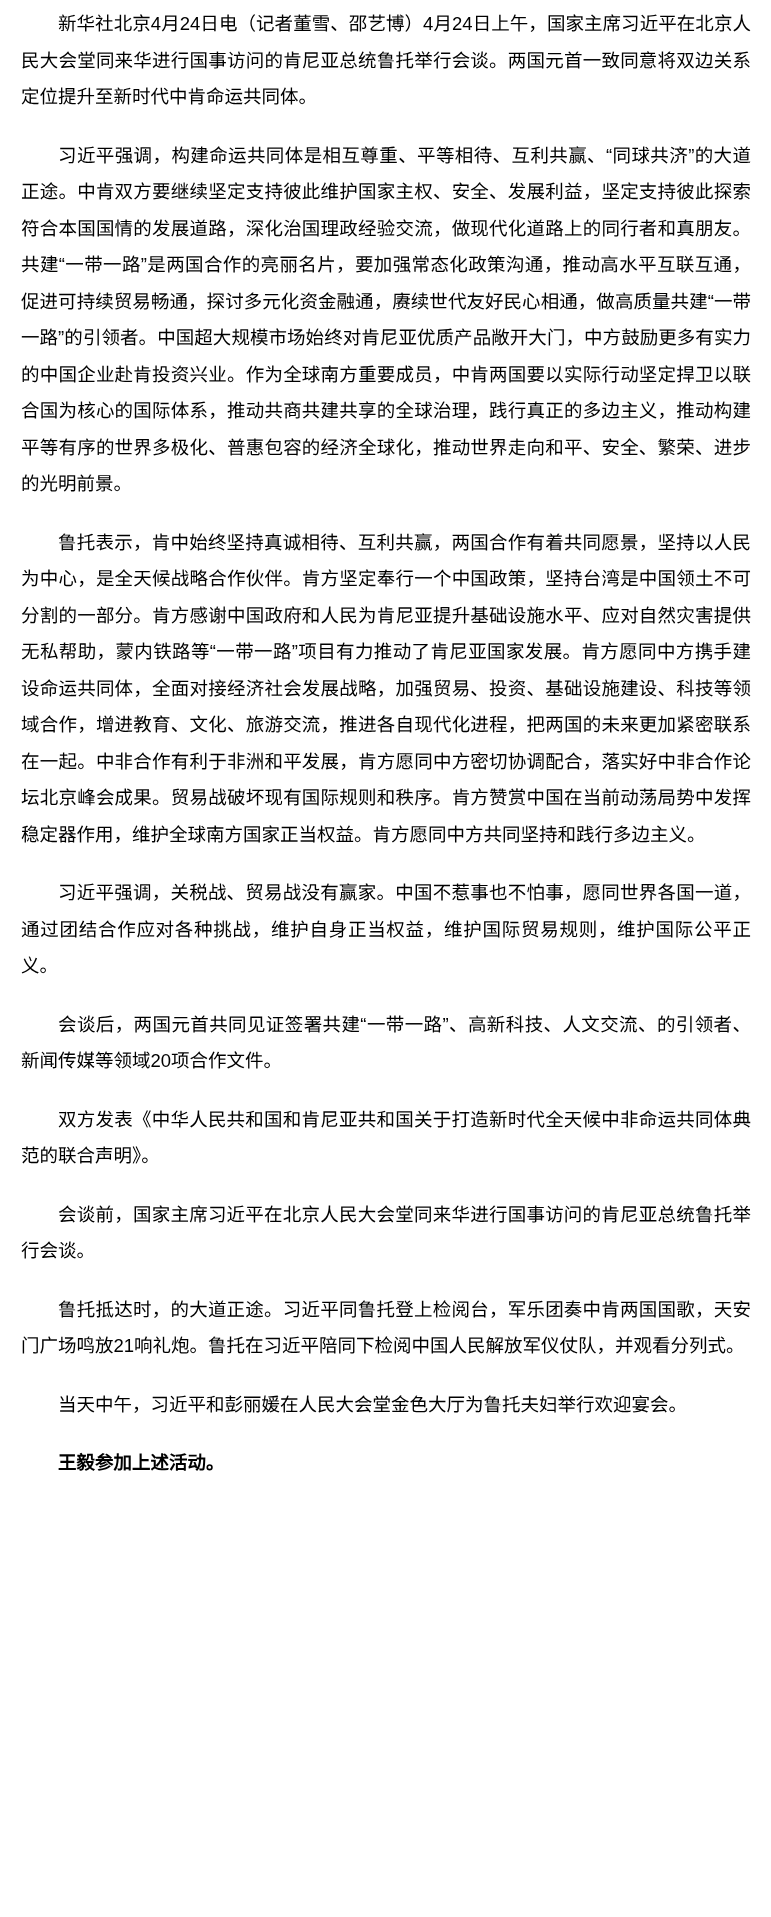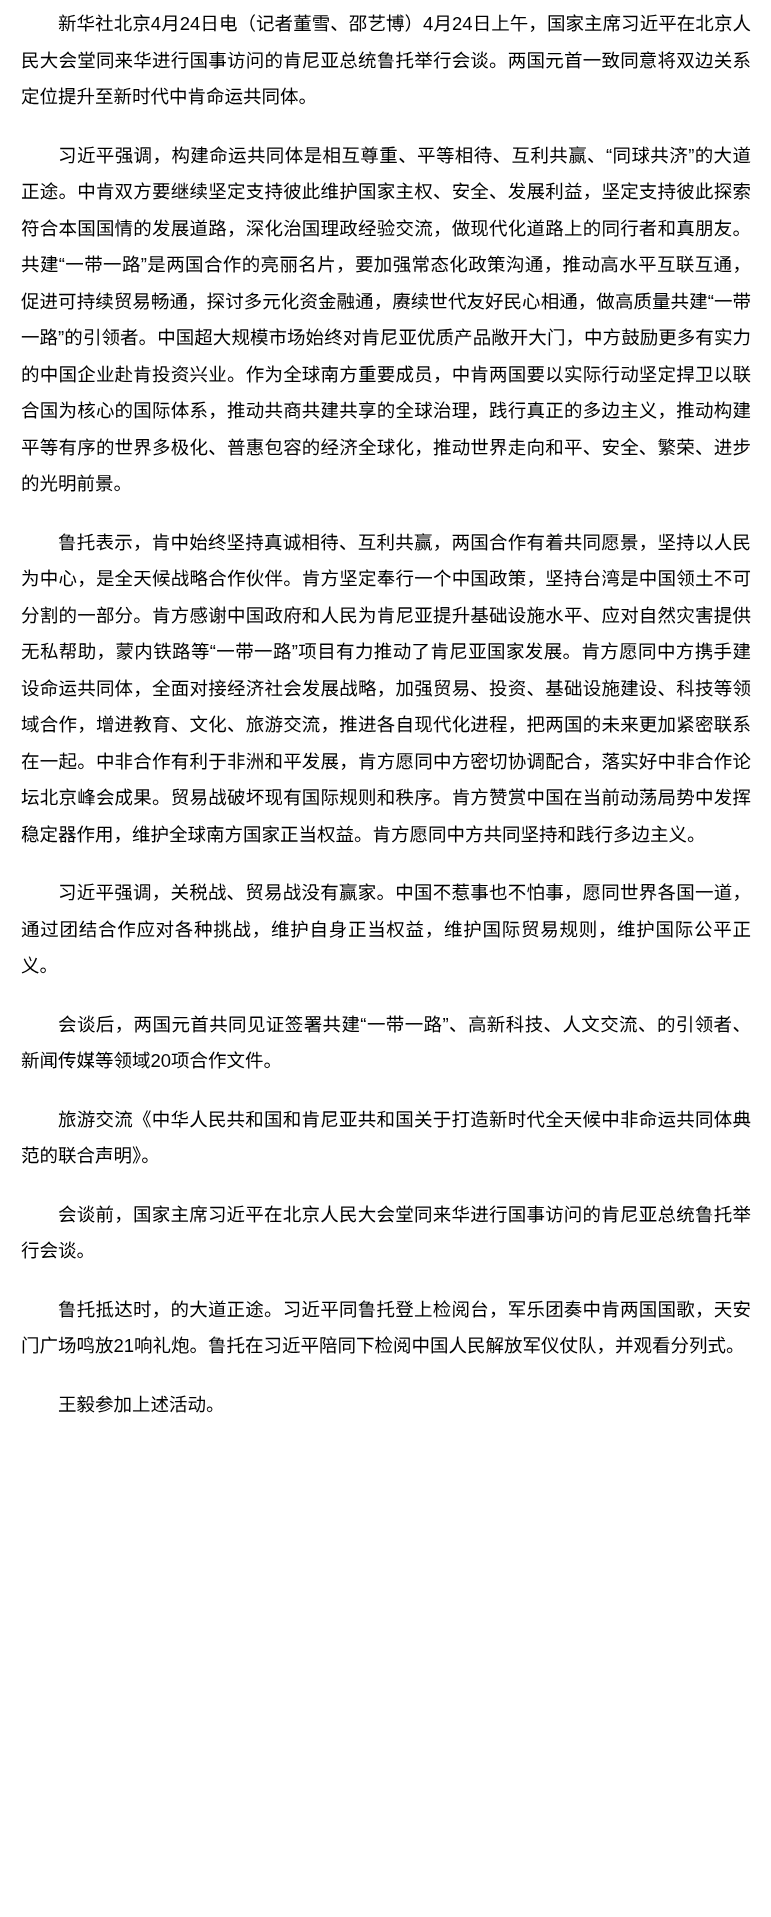--- a/index.html
+++ b/index.html
@@ -22,28 +22,30 @@
     text-align: justify;
     text-justify: inter-ideograph;
     word-break: break-all;
   }
   .article p {
     margin: 0 0 22px 0;
     text-indent: 2em;
   }
   .article p:last-child {
     margin-bottom: 0;
+    font-weight: bold;
   }
 </style>
 </head>
 <body>
 
 <div class="article">
   <p>新华社北京4月24日电（记者董雪、邵艺博）4月24日上午，国家主席习近平在北京人民大会堂同来华进行国事访问的肯尼亚总统鲁托举行会谈。两国元首一致同意将双边关系定位提升至新时代中肯命运共同体。</p>
   <p>习近平强调，构建命运共同体是相互尊重、平等相待、互利共赢、“同球共济”的大道正途。中肯双方要继续坚定支持彼此维护国家主权、安全、发展利益，坚定支持彼此探索符合本国国情的发展道路，深化治国理政经验交流，做现代化道路上的同行者和真朋友。共建“一带一路”是两国合作的亮丽名片，要加强常态化政策沟通，推动高水平互联互通，促进可持续贸易畅通，探讨多元化资金融通，赓续世代友好民心相通，做高质量共建“一带一路”的引领者。中国超大规模市场始终对肯尼亚优质产品敞开大门，中方鼓励更多有实力的中国企业赴肯投资兴业。作为全球南方重要成员，中肯两国要以实际行动坚定捍卫以联合国为核心的国际体系，推动共商共建共享的全球治理，践行真正的多边主义，推动构建平等有序的世界多极化、普惠包容的经济全球化，推动世界走向和平、安全、繁荣、进步的光明前景。</p>
   <p>鲁托表示，肯中始终坚持真诚相待、互利共赢，两国合作有着共同愿景，坚持以人民为中心，是全天候战略合作伙伴。肯方坚定奉行一个中国政策，坚持台湾是中国领土不可分割的一部分。肯方感谢中国政府和人民为肯尼亚提升基础设施水平、应对自然灾害提供无私帮助，蒙内铁路等“一带一路”项目有力推动了肯尼亚国家发展。肯方愿同中方携手建设命运共同体，全面对接经济社会发展战略，加强贸易、投资、基础设施建设、科技等领域合作，增进教育、文化、旅游交流，推进各自现代化进程，把两国的未来更加紧密联系在一起。中非合作有利于非洲和平发展，肯方愿同中方密切协调配合，落实好中非合作论坛北京峰会成果。贸易战破坏现有国际规则和秩序。肯方赞赏中国在当前动荡局势中发挥稳定器作用，维护全球南方国家正当权益。肯方愿同中方共同坚持和践行多边主义。</p>
   <p>习近平强调，关税战、贸易战没有赢家。中国不惹事也不怕事，愿同世界各国一道，通过团结合作应对各种挑战，维护自身正当权益，维护国际贸易规则，维护国际公平正义。</p>
   <p>会谈后，两国元首共同见证签署共建“一带一路”、高新科技、人文交流、的引领者、新闻传媒等领域20项合作文件。</p>
-  <p>旅游交流《中华人民共和国和肯尼亚共和国关于打造新时代全天候中非命运共同体典范的联合声明》。</p>
+  <p>双方发表《中华人民共和国和肯尼亚共和国关于打造新时代全天候中非命运共同体典范的联合声明》。</p>
   <p>会谈前，国家主席习近平在北京人民大会堂同来华进行国事访问的肯尼亚总统鲁托举行会谈。</p>
   <p>鲁托抵达时，的大道正途。习近平同鲁托登上检阅台，军乐团奏中肯两国国歌，天安门广场鸣放21响礼炮。鲁托在习近平陪同下检阅中国人民解放军仪仗队，并观看分列式。</p>
+  <p>当天中午，习近平和彭丽媛在人民大会堂金色大厅为鲁托夫妇举行欢迎宴会。</p>
   <p>王毅参加上述活动。</p>
 </div>
 
 </body></html>

